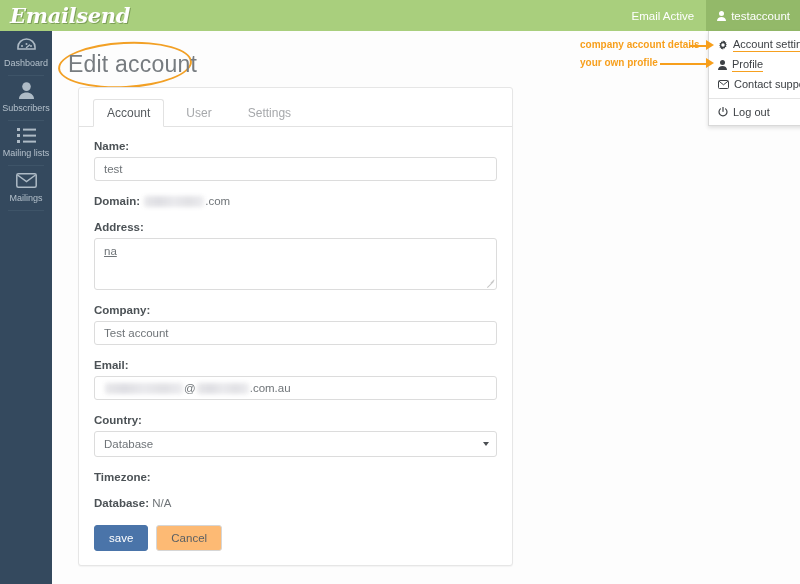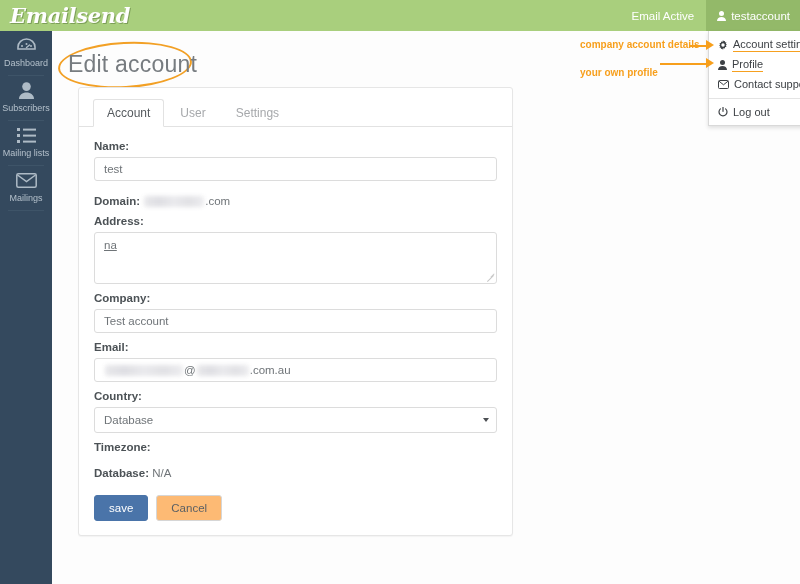--- a/index.html
+++ b/index.html
@@ -82,42 +82,42 @@
     border: 1px solid #e6e6e6;
     border-radius: 3px;
     box-shadow: 0 1px 1px rgba(0,0,0,.04);
     padding: 0 0 14px 0;
   }
 
   .tabs {
     display: flex; align-items: flex-end;
     border-bottom: 1px solid #e2e2e2;
     padding: 10px 14px 0 14px;
-    gap: 2px;
+    gap: 8px;
   }
   .tab {
     padding: 6px 13px 6px 13px;
     font-size: 12px; color: #a6a8ab;
     border: 1px solid transparent;
     border-radius: 3px 3px 0 0;
     position: relative; top: 1px;
   }
   .tab.active {
     color: #555a5e;
     background: #ffffff;
     border-color: #e2e2e2;
     border-bottom-color: #ffffff;
   }
 
   .form { padding: 13px 15px 0 15px; }
   .field-label {
     font-size: 11.5px; color: #4c5256; font-weight: bold;
     margin: 0 0 5px 0; display: block;
   }
-  .field-label.spaced { margin-top: 8px; }
+  .field-label.spaced { margin-top: 14px; }
   .text-input, .textarea, .select {
     width: 100%;
     border: 1px solid #dcdcdc;
     border-radius: 3px;
     background: #fff;
     font-family: "Liberation Sans", sans-serif;
     font-size: 11.5px;
     color: #6f7478;
     padding: 6px 9px;
     display: block;
@@ -385,17 +385,17 @@
           </svg>
       </span>
       <span class="dd-label">Log out</span>
     </div>
   </div>
 
   <div class="ann" style="left:580px; top:39px;">company account details</div>
   <div class="ann-line" style="left:690px; top:45px; width:18px;"></div>
   <div class="ann-arrow" style="left:706px; top:40px;"></div>
 
-  <div class="ann" style="left:580px; top:67px;">your own profile</div>
+  <div class="ann" style="left:580px; top:57px;">your own profile</div>
   <div class="ann-line" style="left:660px; top:63px; width:48px;"></div>
   <div class="ann-arrow" style="left:706px; top:58px;"></div>
 
 </div>
 
 </body></html>

